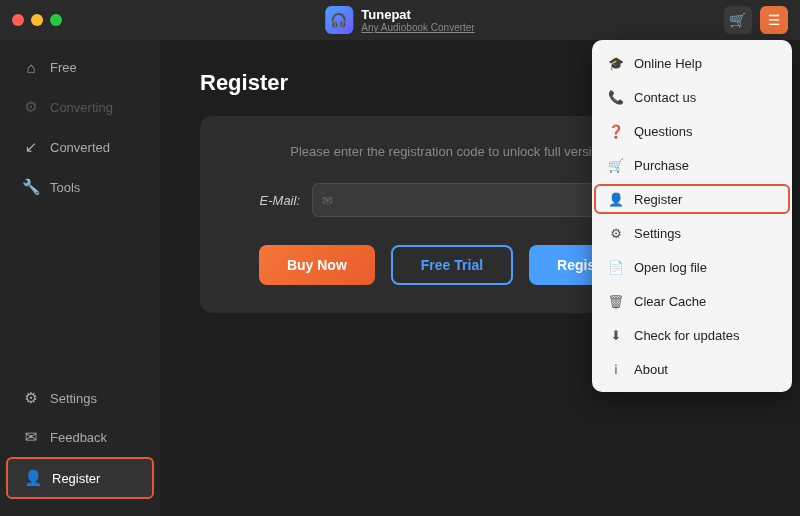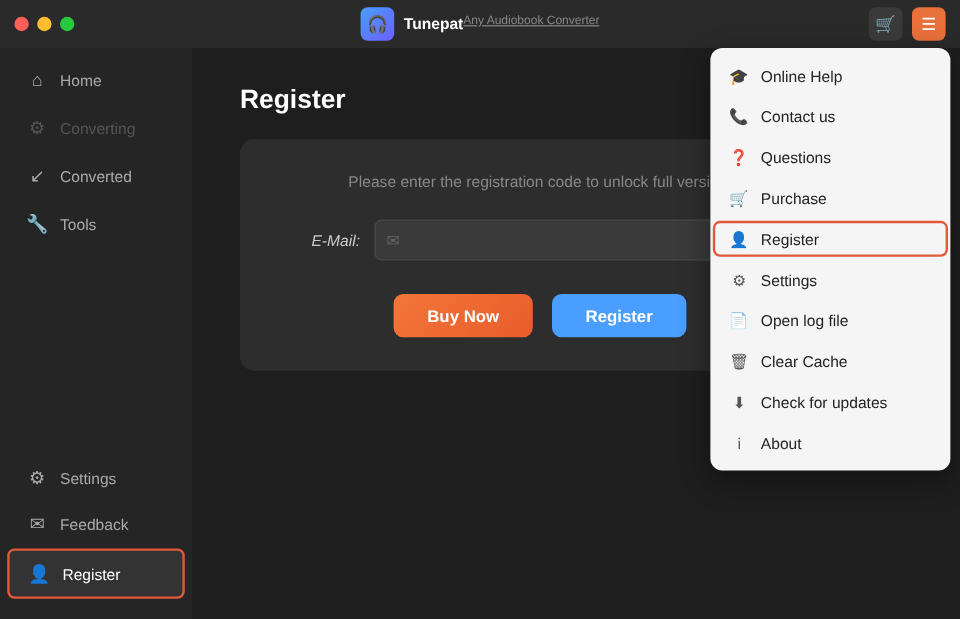--- a/index.html
+++ b/index.html
@@ -49,21 +49,21 @@
       border-radius: 6px;
       background: linear-gradient(135deg, #4a9eff, #6b5fff);
       display: flex;
       align-items: center;
       justify-content: center;
       color: white;
       font-size: 14px;
     }
     .app-brand-text {
       display: flex;
-      flex-direction: row;
+      flex-direction: column;
     }
     .app-name {
       color: #ffffff;
       font-size: 13px;
       font-weight: 600;
       line-height: 1.2;
     }
     .app-subtitle {
       color: #888;
       font-size: 10px;
@@ -312,21 +312,21 @@
     <button class="icon-btn">🛒</button>
     <button class="icon-btn active">☰</button>
   </div>
 </div>
 
 <div class="main-layout">
 
   <div class="sidebar">
     <div class="sidebar-item">
       <span class="item-icon">⌂</span>
-      <span>Home</span>
+      <span>Free</span>
     </div>
     <div class="sidebar-item disabled">
       <span class="item-icon">⚙</span>
       <span>Converting</span>
     </div>
     <div class="sidebar-item">
       <span class="item-icon">↙</span>
       <span>Converted</span>
     </div>
     <div class="sidebar-item">
@@ -397,20 +397,21 @@
         <label class="form-label">E-Mail:</label>
         <div class="form-input-wrapper">
           <span class="form-input-icon">✉</span>
           <input type="email" style="">
         </div>
       </div>
 
 
       <div class="button-row">
         <button class="btn btn-buy">Buy Now</button>
+        <button class="btn btn-trial">Free Trial</button>
         <button class="btn btn-register">Register</button>
       </div>
     </div>
   </div>
 </div>
 
 <div class="dropdown-menu">
   <div class="menu-item">
     <span class="menu-icon">🎓</span>
     <span>Online Help</span>

